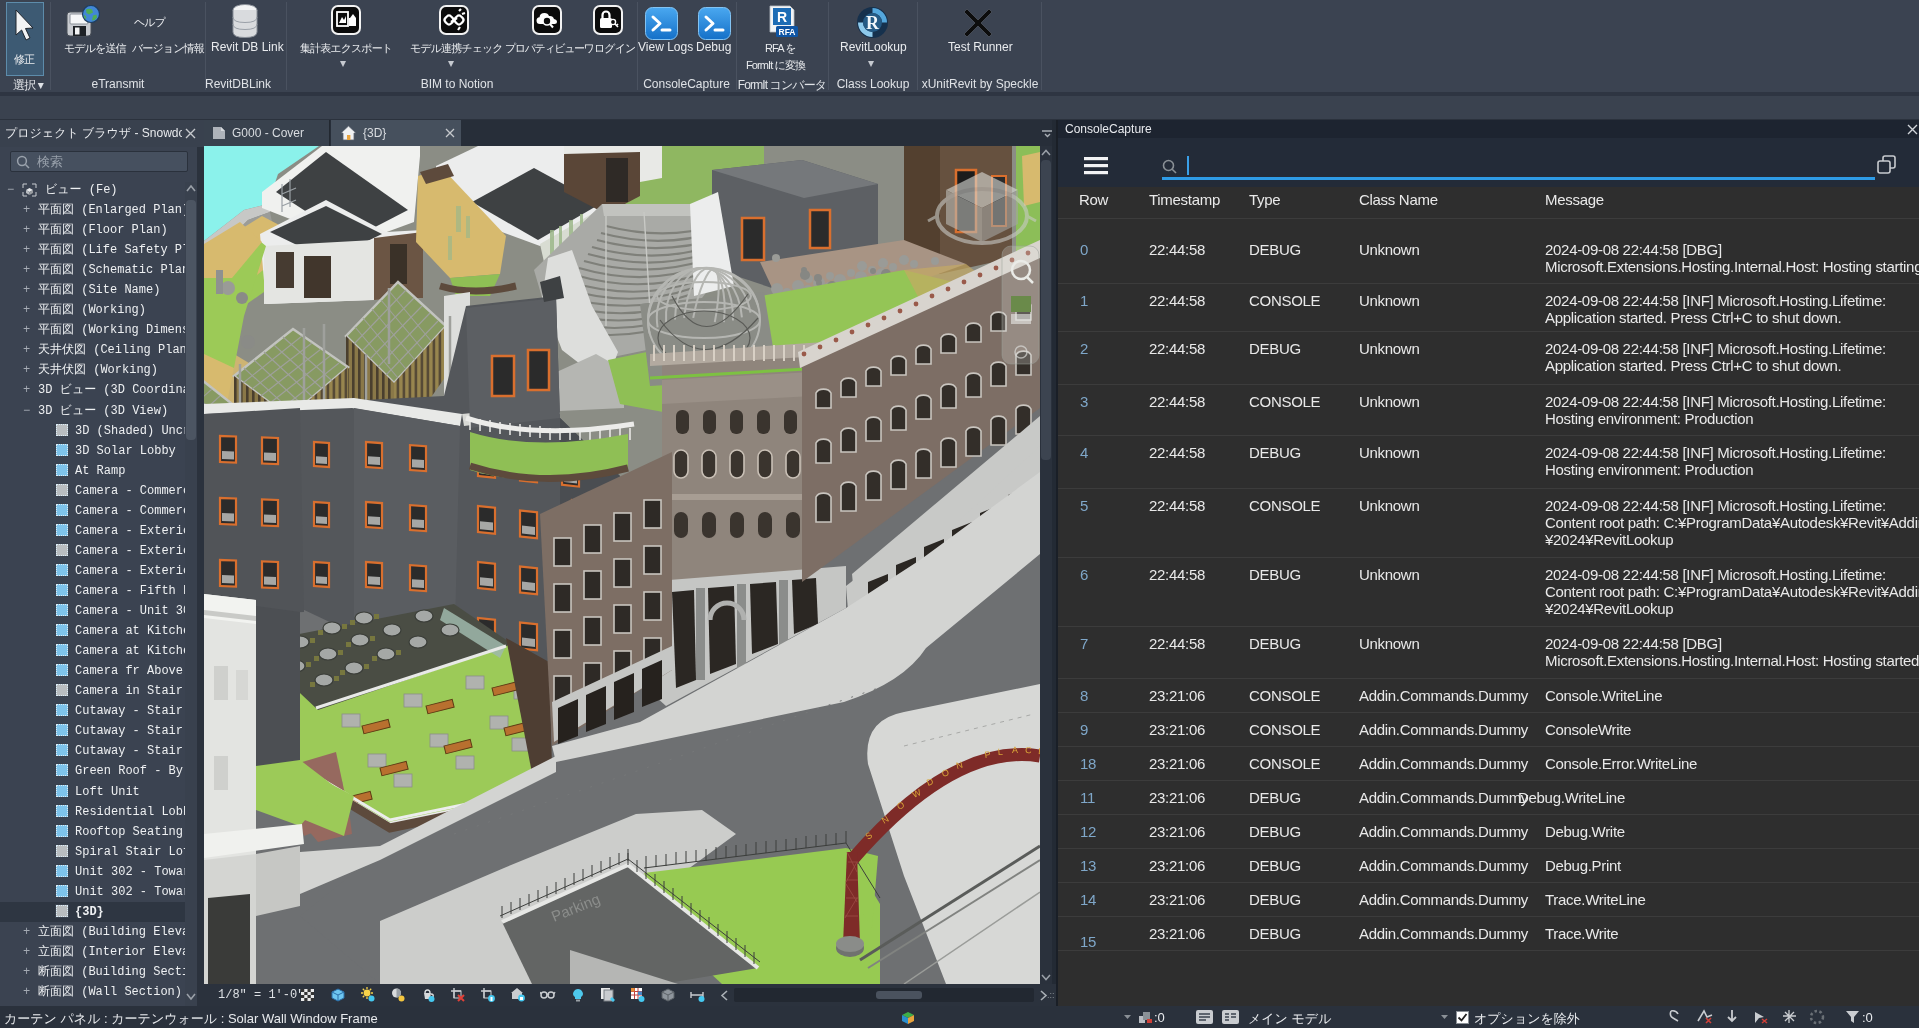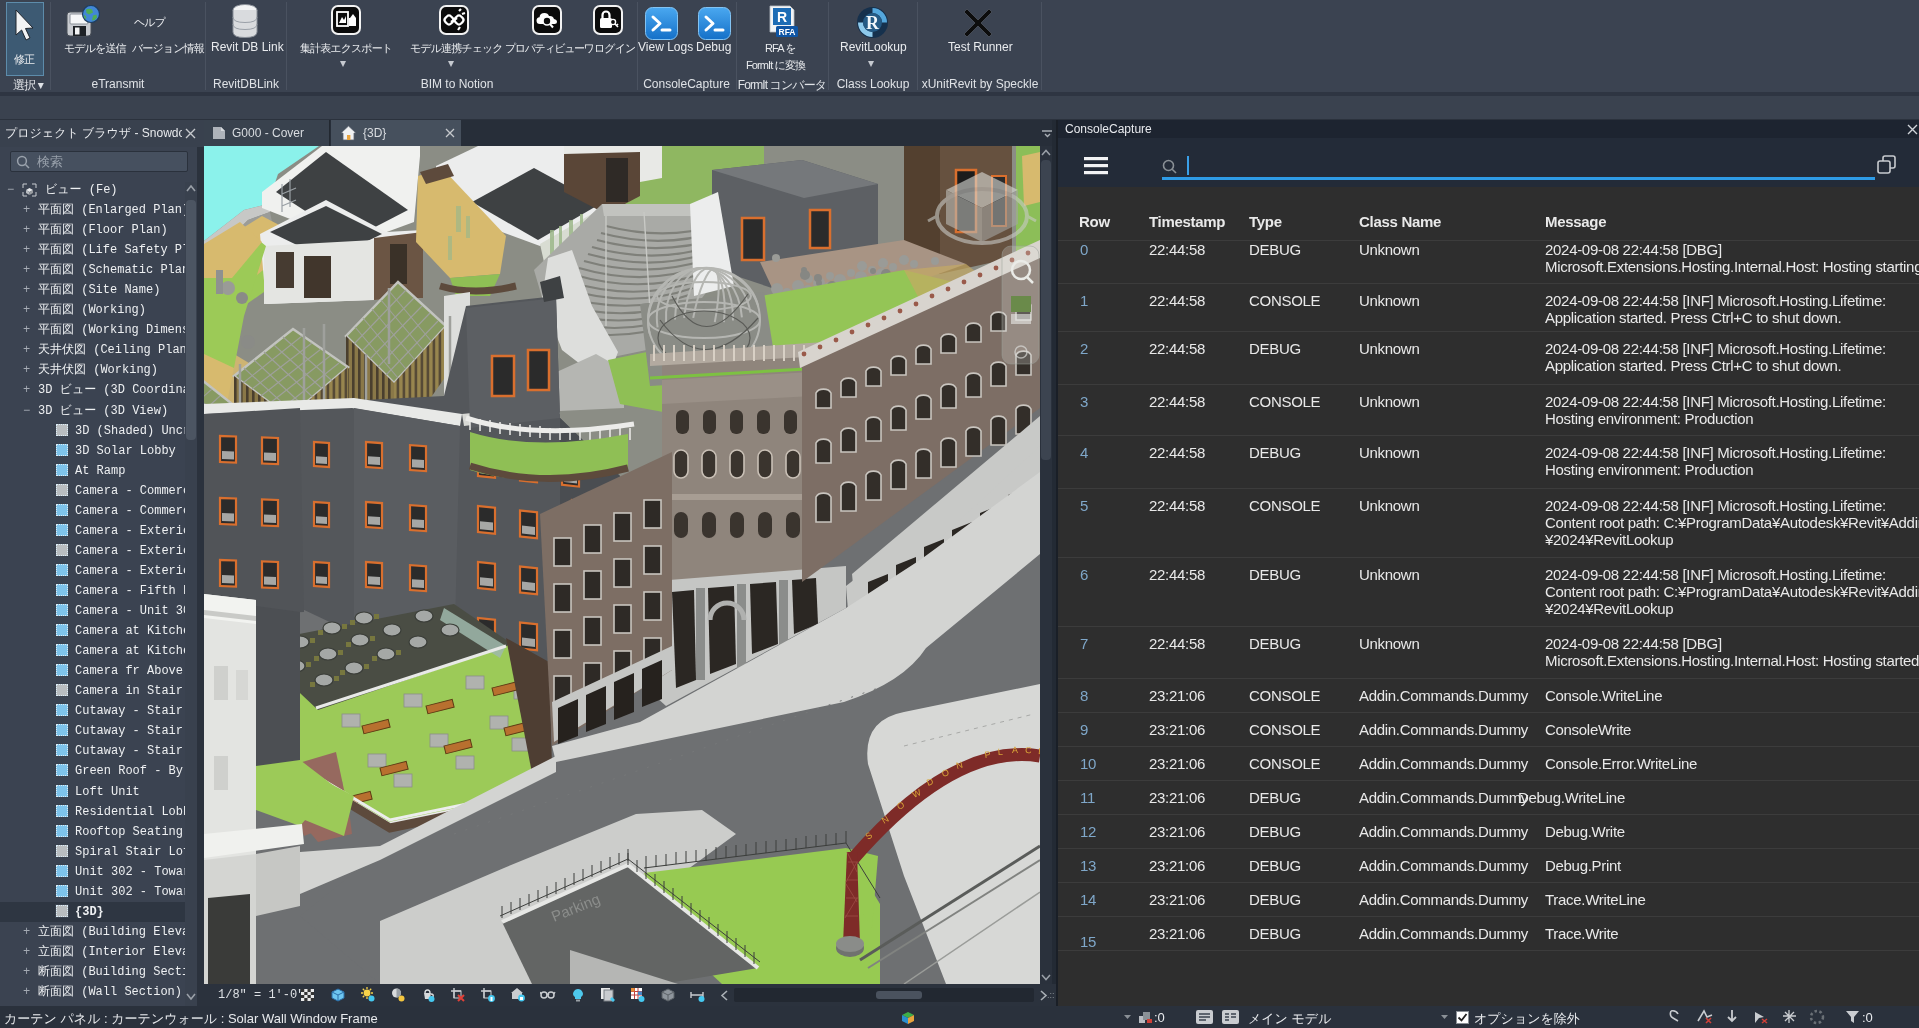--- a/index.html
+++ b/index.html
@@ -59,21 +59,21 @@
   <div class="glbl" style="left:68px;width:100px">eTransmit</div>
   <div class="vsep" style="left:205px"></div>
 
   <svg class="abs" style="left:230px;top:3px" width="30" height="38">
     <ellipse cx="15" cy="7" rx="12" ry="5.5" fill="#f2f3f4" stroke="#8a9099"></ellipse>
     <path d="M3 7 L3 29 Q3 34.5 15 34.5 Q27 34.5 27 29 L27 7" fill="#d9dbde" stroke="#8a9099"></path>
     <path d="M3 14 Q3 19.5 15 19.5 Q27 19.5 27 14" fill="none" stroke="#9aa0a8"></path>
     <path d="M3 21 Q3 26.5 15 26.5 Q27 26.5 27 21" fill="none" stroke="#9aa0a8"></path>
   </svg>
   <div class="lbl" style="left:211px;top:40px">Revit DB Link</div>
-  <div class="glbl" style="left:213px;width:66px">RevitDBLink</div>
+  <div class="glbl" style="left:205px;width:66px">RevitDBLink</div>
   <div class="vsep" style="left:286px"></div>
 
   <svg class="abs" style="left:331px;top:5px" width="30" height="30">
       <rect x="1" y="1" width="28" height="28" rx="6" fill="#0b0b0b" stroke="#f2f2f2" stroke-width="2"></rect>
       <rect x="6" y="7" width="11" height="14" fill="none" stroke="#fff" stroke-width="1.8"></rect>
       <path d="M8 18 L11 12 L13 15 L15 11 L15 18 Z" fill="#fff"></path>
       <rect x="18" y="13" width="7" height="8" fill="#fff"></rect>
       <path d="M19 13 L22 9 L25 13" fill="#fff"></path>
     </svg>
   <div class="lbl jl" style="left:300px;top:41px">集計表エクスポート</div>
@@ -1154,21 +1154,21 @@
         <line x1="10.2" y1="10.2" x2="14" y2="14" stroke="#8a9096" stroke-width="1.6"></line>
       </svg>
 <div class="abs" style="left:129px;top:18px;width:2px;height:19px;background:#3aa0e8"></div>
 <div class="abs" style="left:104px;top:39px;width:713px;height:3px;background:#2e9be6"></div>
 <svg class="abs" style="left:819px;top:17px" width="20" height="20">
         <rect x="6" y="1" width="12" height="12" rx="2" fill="none" stroke="#c8cbcf" stroke-width="1.6"></rect>
         <rect x="1" y="6" width="12" height="12" rx="2" fill="#232b38" stroke="#c8cbcf" stroke-width="1.6"></rect>
       </svg>
     </div>
   <div id="con-table">
-  <div class="hrow" style="top:75px;height:46px;font-weight:bold">
+  <div class="hrow" style="top:53px;height:46px;font-weight:normal">
         <span class="cell" style="left:21px;top:18px">Row</span>
         <span class="cell" style="left:91px;top:18px">Timestamp</span>
         <span class="cell" style="left:191px;top:18px">Type</span>
         <span class="cell" style="left:301px;top:18px">Class Name</span>
         <span class="cell" style="left:487px;top:18px">Message</span>
       </div>
   <div class="hrow" style="top:113px;height:51px">
         <span class="cell rownum" style="left:22px;top:8px">0</span>
         <span class="cell" style="left:91px;top:8px">22:44:58</span>
         <span class="cell" style="left:191px;top:8px">DEBUG</span>
@@ -1242,21 +1242,21 @@
         <span class="cell" style="left:487px;top:8px">Console.WriteLine</span>
       </div>
   <div class="hrow" style="top:593px;height:34px">
         <span class="cell rownum" style="left:22px;top:8px">9</span>
         <span class="cell" style="left:91px;top:8px">23:21:06</span>
         <span class="cell" style="left:191px;top:8px">CONSOLE</span>
         <span class="cell" style="left:301px;top:8px">Addin.Commands.Dummy</span>
         <span class="cell" style="left:487px;top:8px">ConsoleWrite</span>
       </div>
   <div class="hrow" style="top:627px;height:34px">
-        <span class="cell rownum" style="left:22px;top:8px">10</span>
+        <span class="cell rownum" style="left:22px;top:8px">18</span>
         <span class="cell" style="left:91px;top:8px">23:21:06</span>
         <span class="cell" style="left:191px;top:8px">CONSOLE</span>
         <span class="cell" style="left:301px;top:8px">Addin.Commands.Dummy</span>
         <span class="cell" style="left:487px;top:8px">Console.Error.WriteLine</span>
       </div>
   <div class="hrow" style="top:661px;height:34px">
         <span class="cell rownum" style="left:22px;top:8px">11</span>
         <span class="cell" style="left:91px;top:8px">23:21:06</span>
         <span class="cell" style="left:191px;top:8px">DEBUG</span>
         <span class="cell" style="left:301px;top:8px">Addin.Commands.Dummy</span>

